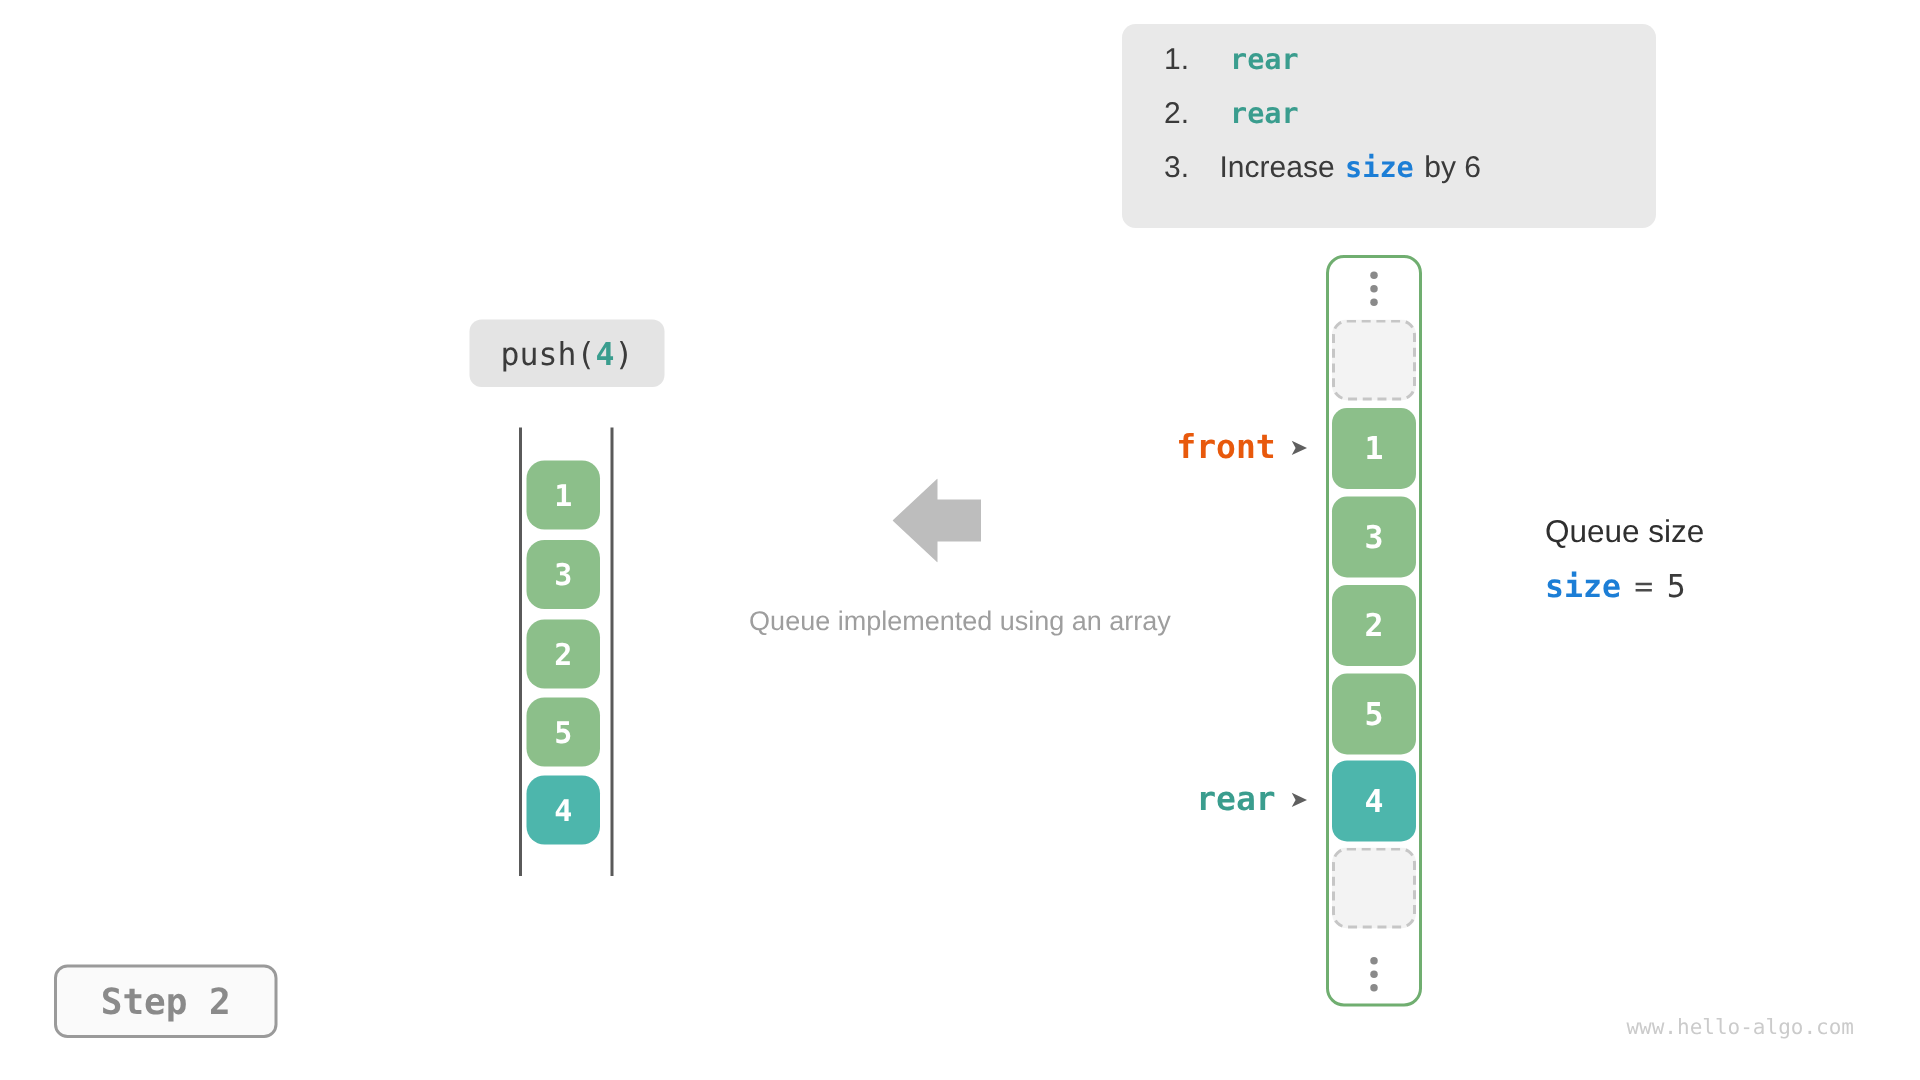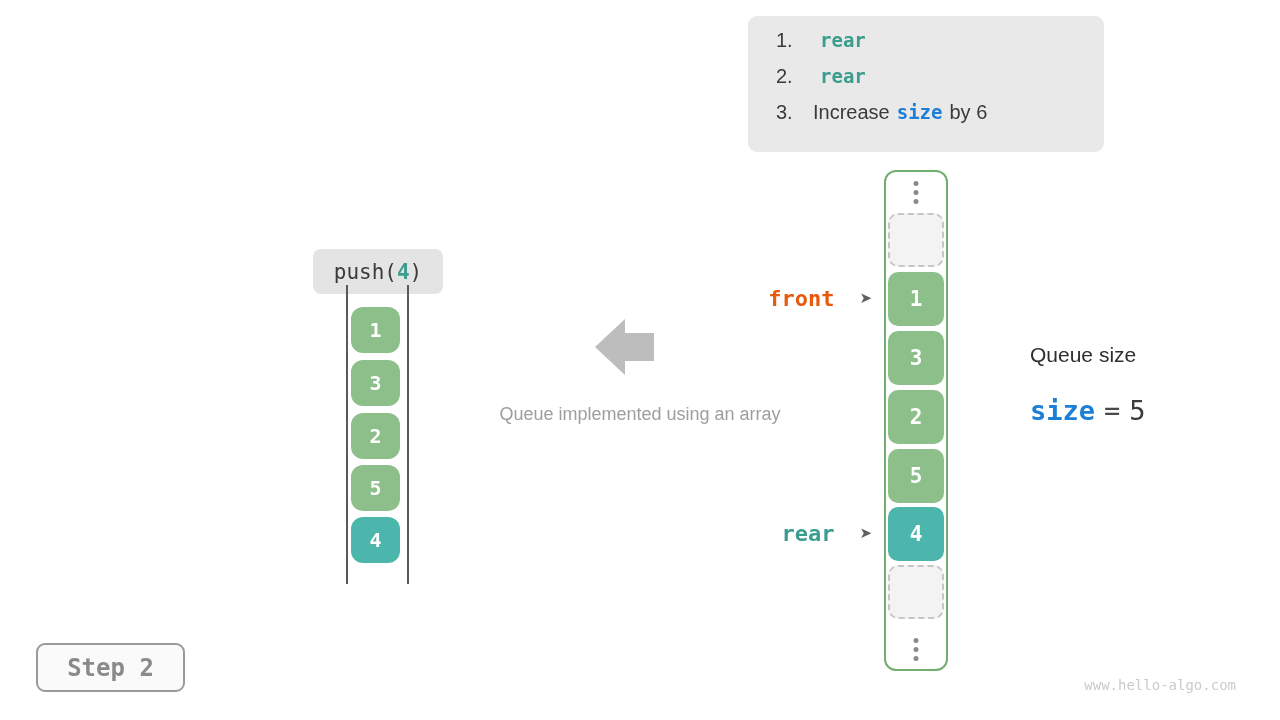--- a/index.html
+++ b/index.html
@@ -20,21 +20,21 @@
   .instr-row{display:flex;align-items:baseline;height:36px;font-size:20px;color:#3A3A3A;}
   .instr-num{width:37px;}
   .instr-code{font-family:"DejaVu Sans Mono",monospace;font-weight:bold;font-size:19px;margin-left:7px;}
   .instr-code.teal{color:var(--teal-text);}
   .instr-code.blue{color:var(--blue);}
   .instr-post{margin-left:7px;}
 
   
   .push-box{position:absolute;left:313px;top:213px;width:130px;height:45px;
     background:var(--push-bg);border-radius:8px;display:flex;align-items:center;justify-content:center;
-    font-family:"DejaVu Sans Mono",monospace;font-size:21px;color:var(--dark);margin-top:36px;}
+    font-family:"DejaVu Sans Mono",monospace;font-size:21px;color:var(--dark);}
   .push-box .arg{color:var(--teal-text);font-weight:bold;}
 
   
   .qline{position:absolute;top:285px;width:2px;height:299px;background:var(--line);}
   .qline.l{left:346px;} .qline.r{left:407px;}
   .lcell{position:absolute;left:351px;width:49px;height:46px;border-radius:12px;
     display:flex;align-items:center;justify-content:center;color:#fff;font-weight:bold;
     font-size:20px;font-family:"DejaVu Sans Mono",monospace;background:var(--green);}
   .lcell.teal{background:var(--teal);}
   .lcell.p0{top:307px;} .lcell.p1{top:360px;} .lcell.p2{top:413px;}
@@ -53,31 +53,31 @@
     font-weight:bold;font-size:21px;font-family:"DejaVu Sans Mono",monospace;}
   .acell.green{background:var(--green);}
   .acell.teal{background:var(--teal);}
   .acell.empty{background:var(--dash-fill);border:2px dashed var(--dash-border);}
   .dots{position:absolute;left:50%;transform:translateX(-50%);display:flex;flex-direction:column;gap:4px;}
   .dots span{width:5px;height:5px;border-radius:50%;background:var(--dot);}
   .r0{top:9px;}   .r1{top:41px;}  .r2{top:100px;} .r3{top:159px;} .r4{top:218px;}
   .r5{top:277px;} .r6{top:335px;} .r7{top:393px;} .r8{top:466px;}
 
   
-  .pointer{position:absolute;display:flex;align-items:center;gap:25px;
+  .pointer{position:absolute;display:flex;align-items:center;gap:9px;
     font-family:"DejaVu Sans Mono",monospace;font-weight:bold;font-size:22px;}
   .pointer .glyph{color:var(--pointer-arrow);font-size:15px;font-weight:normal;
     font-family:"DejaVu Sans",sans-serif;line-height:1;}
   .pointer.front{top:286px;right:408px;color:var(--orange);}
   .pointer.rear{top:521px;right:408px;color:var(--teal-text);}
 
   
   .size-block{position:absolute;left:1030px;top:343px;}
   .size-title{font-size:21px;color:#2F2F2F;}
-  .size-line{margin-top:28px;font-family:"DejaVu Sans Mono",monospace;font-size:27px;color:var(--dark);}
+  .size-line{margin-top:12px;font-family:"DejaVu Sans Mono",monospace;font-size:21px;color:var(--dark);}
   .size-line .var{color:var(--blue);font-weight:bold;}
   .size-line .eq{color:#4A4A4A;margin:0 9px;}
 
   
   .step-box{position:absolute;left:36px;top:643px;width:149px;height:49px;
     background:#FAFAFA;border:2px solid #9A9A9A;border-radius:9px;
     display:flex;align-items:center;justify-content:center;
     font-family:"DejaVu Sans Mono",monospace;font-weight:bold;font-size:24px;color:var(--step-text);}
 
   

